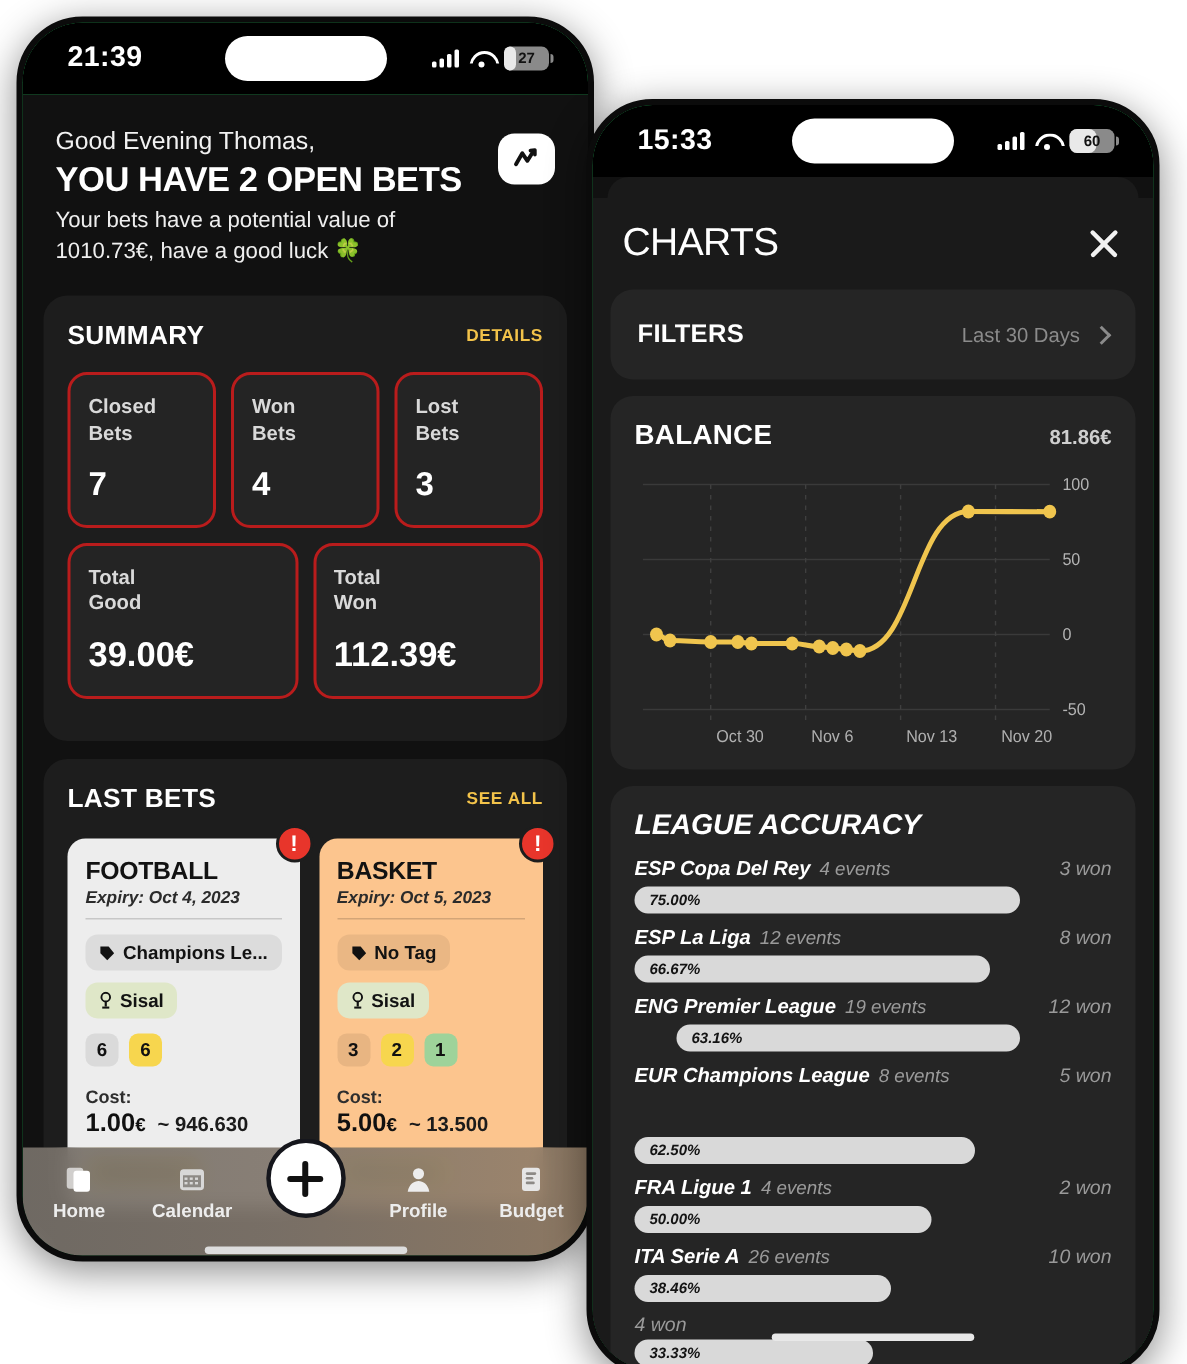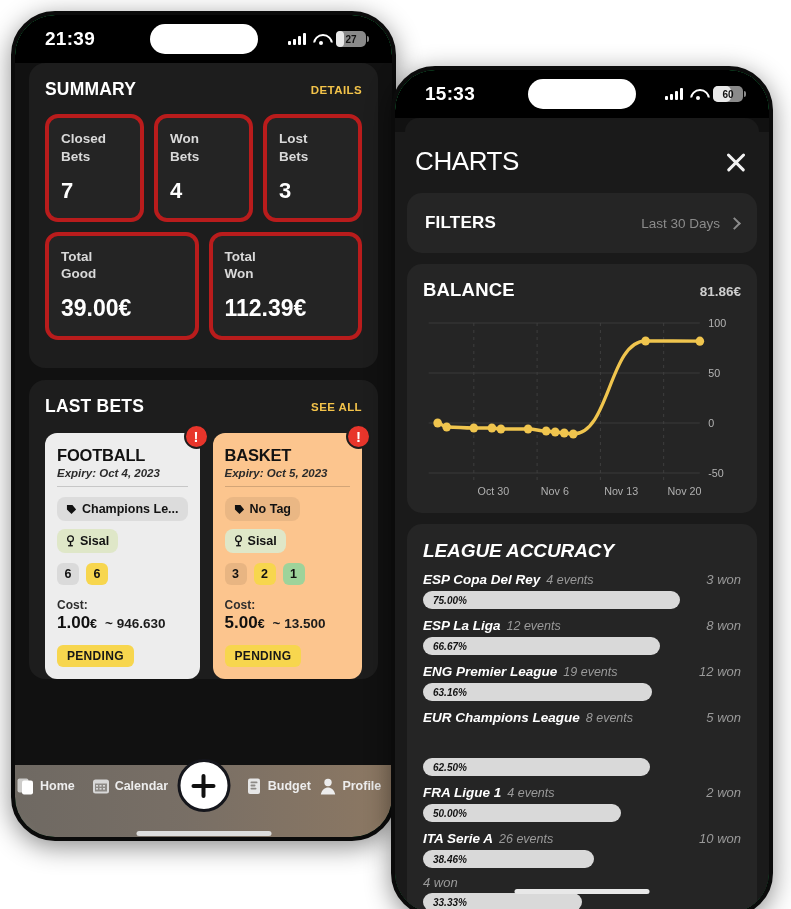--- a/index.html
+++ b/index.html
@@ -68,21 +68,21 @@
     display:flex; align-items:center; justify-content:center; flex:none; margin-top:4px;
   }
 
   .card-dark { background:#1d1d1d; border-radius: 16px; margin: 0 14px 12px 14px; padding: 16px 16px 18px; }
   .card-head { display:flex; justify-content:space-between; align-items:center; margin-bottom: 14px; }
   .card-head h2 { color:#fff; font-size: 17.5px; font-weight: 800; letter-spacing:.2px; }
   .card-link { color:#f3c34a; font-size: 11.5px; font-weight: 800; letter-spacing:.4px; }
 
   .tiles { display:flex; gap: 10px; margin-bottom: 10px; }
   .tile {
-    flex:1; background:#242424; border:4px solid #b91c1c; border-radius:13px;
+    flex:1; background:#242424; border:2px solid #b91c1c; border-radius:13px;
     padding: 12px 12px 14px; min-height: 97px;
   }
   .tile-label { color:#d9d9d9; font-size:13.5px; font-weight:600; line-height:1.32; }
   .tile-value { color:#fff; font-size:22px; font-weight:800; margin-top:12px; }
   .tile.wide { min-height: 103px; }
   .tile.wide .tile-value { font-size: 23px; }
 
   
   .bets-row { display:flex; gap: 13px; padding-top: 2px; position:relative; }
   .bet-card {
@@ -121,21 +121,21 @@
     font-size:12px; font-weight:800; border-radius:6px; padding:4px 10px; letter-spacing:.3px;
   }
 
   
   .tabbar {
     position:absolute; left:0; right:0; bottom:0; height:80px;
     background: linear-gradient(90deg, rgba(118,112,105,.93) 0%, rgba(128,118,108,.93) 45%, rgba(150,128,105,.93) 100%);
     backdrop-filter: blur(6px);
     display:flex; align-items:flex-start; padding-top:10px;
   }
-  .tab { flex:1; display:flex; flex-direction:row; align-items:center; gap:3px; color:#ededed; }
+  .tab { flex:1; display:flex; flex-direction:column; align-items:center; gap:3px; color:#ededed; }
   .tab span { font-size:12.5px; font-weight:600; }
   .tab.spacer { visibility:hidden; }
   .fab {
     position:absolute; left:50%; top:-6px; transform:translateX(-50%);
     width:53px;height:53px;border-radius:50%;background:#fff;border:3px solid #15161c;
     display:flex;align-items:center;justify-content:center; z-index:4;
   }
   .fab .plus { position:relative; width:24px;height:24px; }
   .fab .plus::before,.fab .plus::after{content:"";position:absolute;background:#111;border-radius:2px;}
   .fab .plus::before{left:0;top:10px;width:24px;height:4px;}
@@ -198,20 +198,33 @@
           <div class="wifi"></div>
           <div class="batt">
             <div class="fill" id="home-batt-fill" style="width: 27%;"></div>
             <span>27</span>
           </div>
         </div>
       </div>
 
       <div class="home-body">
 
+        <div class="greet-wrap">
+          <div class="greet-text">
+            <div class="greet-hello">Good Evening Thomas,</div>
+            <div class="greet-title">YOU HAVE 2 OPEN BETS</div>
+            <div class="greet-sub">Your bets have a potential value of 1010.73€, have a good luck 🍀</div>
+          </div>
+          <div class="chart-btn">
+            <svg width="19" height="16" viewBox="0 0 19 16">
+              <path d="M2 11.5 L6.2 4.2 L9.6 9.2 L13.6 2.8" stroke="#111" stroke-width="2.6" fill="none" stroke-linecap="round" stroke-linejoin="round"></path>
+              <path d="M11.6 2.4 L14.6 2.0 L14.6 5.2" stroke="#111" stroke-width="2.4" fill="none" stroke-linecap="round" stroke-linejoin="round"></path>
+            </svg>
+          </div>
+        </div>
 
         <div class="card-dark">
           <div class="card-head">
             <h2>SUMMARY</h2>
             <div class="card-link">DETAILS</div>
           </div>
 
           <div class="tiles">
             <div class="tile">
               <div class="tile-label">
@@ -344,35 +357,35 @@
                   <rect x="13" y="13" width="2" height="1.6"></rect>
                 </g>
             </svg>
             <span>Calendar</span>
           </div>
           <div class="tab spacer">
               <span>&nbsp;</span>
             </div>
           <div class="tab">
             <svg width="22" height="22" viewBox="0 0 22 22">
+              <circle cx="11" cy="7.5" r="3.7" fill="#ededed"></circle>
+              <path d="M3.8 19.5 C4.6 14.6 8 12.4 11 12.4 C14 12.4 17.4 14.6 18.2 19.5 Z" fill="#ededed"></path>
+            </svg>
+            <span>Profile</span>
+          </div>
+          <div class="tab">
+            <svg width="22" height="22" viewBox="0 0 22 22">
               <rect x="5" y="3.5" width="12" height="15.5" rx="2" fill="#e6e6e6"></rect>
               <g fill="#8d8a86">
                   <rect x="7.5" y="6.5" width="7" height="1.8" rx=".9"></rect>
                   <rect x="7.5" y="9.6" width="5" height="1.8" rx=".9"></rect>
                   <rect x="7.5" y="12.7" width="6" height="1.8" rx=".9"></rect>
                 </g>
             </svg>
             <span>Budget</span>
-          </div>
-          <div class="tab">
-            <svg width="22" height="22" viewBox="0 0 22 22">
-              <circle cx="11" cy="7.5" r="3.7" fill="#ededed"></circle>
-              <path d="M3.8 19.5 C4.6 14.6 8 12.4 11 12.4 C14 12.4 17.4 14.6 18.2 19.5 Z" fill="#ededed"></path>
-            </svg>
-            <span>Profile</span>
           </div>
           <div class="fab">
               <div class="plus"></div>
             </div>
           <div class="home-ind"></div>
         </div>
 
       </div>
     </div>
   </div>
@@ -479,21 +492,21 @@
                     </div>
                     <div class="lg-bar" style="width: 237px;">
                       <span class="lg-pct">66.67%</span>
                     </div>
                   </div>
                   <div class="lg-row">
                     <div class="lg-top">
                       <div><span class="lg-name">ENG Premier League</span><span class="lg-events">19 events</span></div>
                       <div class="lg-won">12 won</div>
                     </div>
-                    <div class="lg-bar" style="width: 229px;">
+                    <div class="lg-bar" style="width: 229px; margin-left: 28px;">
                       <span class="lg-pct">63.16%</span>
                     </div>
                   </div>
                   <div class="lg-row">
                     <div class="lg-top">
                       <div><span class="lg-name">EUR Champions League</span><span class="lg-events">8 events</span></div>
                       <div class="lg-won">5 won</div>
                     </div>
                     <div class="lg-bar" style="width: 227px; margin-top: 32px;">
                       <span class="lg-pct">62.50%</span>

